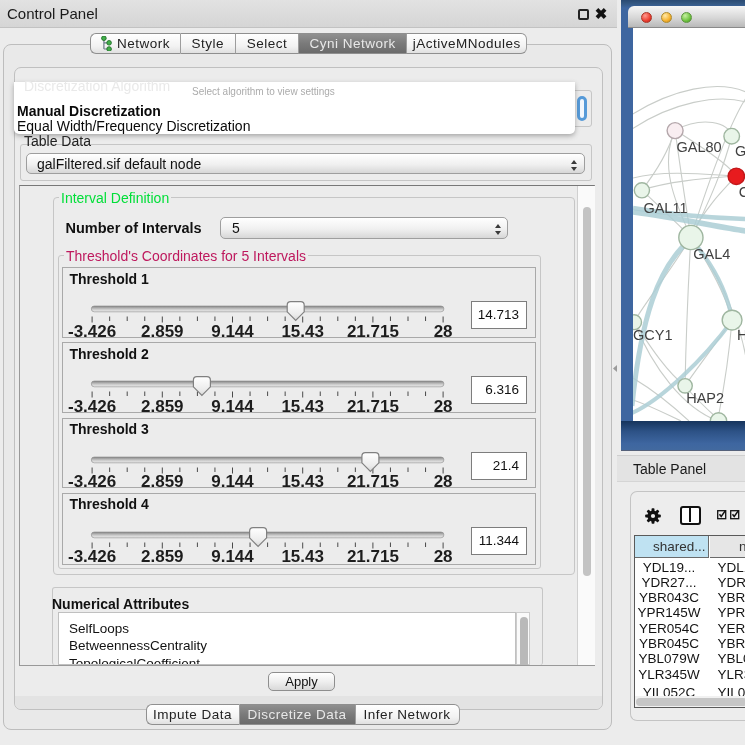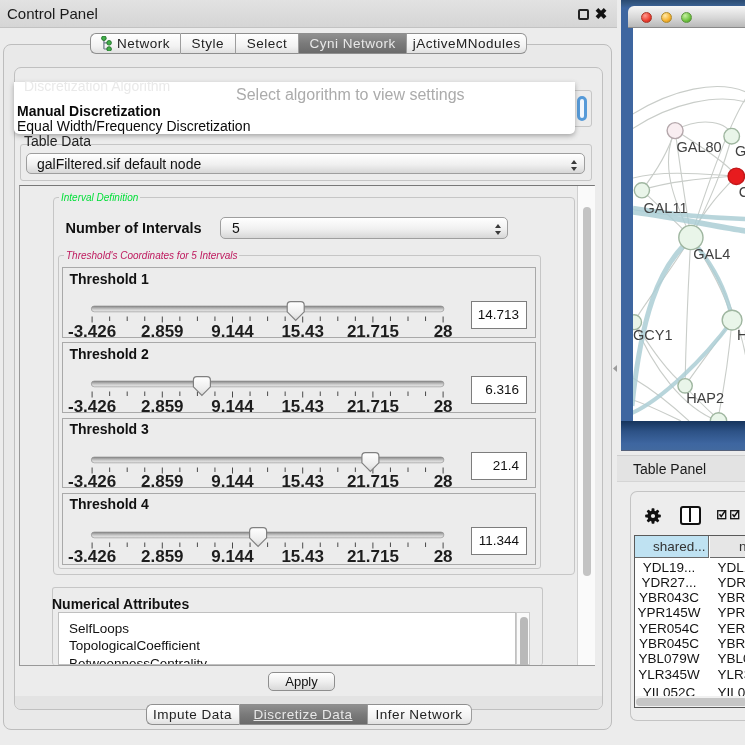--- a/index.html
+++ b/index.html
@@ -26,21 +26,21 @@
   background:linear-gradient(#ffffff,#f2f2f2 65%,#e0e0e0); border-top:1px solid #8f8f8f;
   border-bottom:1px solid #8f8f8f; border-right:1px solid #9d9d9d; position:relative; }
 .tab.first { border-left:1px solid #8f8f8f; border-radius:6px 0 0 6px; }
 .tab.last { border-radius:0 6px 6px 0; }
 .tab.sel { background:linear-gradient(#909090,#7a7a7a 50%,#6b6b6b); color:#e8e8e8; }
 #toptabs { left:89.5px; top:32.5px; }
 #bottabs { left:145.5px; top:703.5px; }
 
 
 .gb { border:1px solid #c6c6c6; border-radius:3px; }
-.gblabel { position:absolute; font-size:10px; background:#ececec; padding:0 2px; line-height:14px;font-style:italic; }
+.gblabel { position:absolute; font-size:14px; background:#ececec; padding:0 2px; line-height:14px; }
 
 
 .combo { position:absolute; background:linear-gradient(#ffffff,#f0f0f0 55%,#d7d7d7); border:1px solid #9e9e9e;
   border-radius:5px; font-size:14px; color:#111; }
 .arrows { position:absolute; width:6px; }
 .arrows .up { width:0;height:0;border-left:3px solid transparent;border-right:3px solid transparent;border-bottom:4px solid #3a3a3a; margin-bottom:2.5px;}
 .arrows .dn { width:0;height:0;border-left:3px solid transparent;border-right:3px solid transparent;border-top:4px solid #3a3a3a;}
 
 
 .tbox { position:absolute; left:62px; width:474px; border:1px solid #a9a9a9; background:#ececec; }
@@ -333,38 +333,38 @@
       <div class="ticklab" style="left:380.1px;">28</div>
     <div class="vbox">11.344</div>
   </div>
   </div>
 
 <div class="abs gb" style="left:52px; top:587px; width:491px; height:78px; border-bottom:none;"></div>
 <div class="abs gblabel" style="left:58px; top:581px; color:#2222dd;margin-top:34px;">Attributes to discretize</div>
 <div class="abs" style="left:52px; top:596px; font-size:14px; font-weight:bold; color:#111;">Numerical Attributes</div>
 <div class="abs" id="attrlist">
   <div>SelfLoops</div>
+  <div>BetweennessCentrality</div>
   <div>TopologicalCoefficient</div>
-  <div>BetweennessCentrality</div>
 </div>
 <div class="abs" style="left:516px; top:612px; width:14px; height:53px; background:#fafafa; border:1px solid #cccccc;"></div>
 <div class="abs" style="left:519.5px; top:617px; width:8px; height:48px; background:#b9b9b9; border-radius:4px 4px 0 0;"></div>
 
 <div class="abs" id="applybtn">Apply</div>
 
 <div class="abs tabrow" id="bottabs">
   <div class="tab first" style="width:94px;">Impute Data</div>
-  <div class="tab sel" style="width:128px;text-decoration:underline;">Discretize Data</div>
+  <div class="tab sel" style="width:116px;">Discretize Data</div>
   <div class="tab last" style="width:104px;">Infer Network</div>
 </div>
 
 <div class="abs" style="left:13.5px; top:82px; width:561.5px; height:52px; background:#ffffff;
   border-radius:0 0 5px 5px; box-shadow:0 2px 5px rgba(80,80,80,0.45);"></div>
 <div class="abs" style="left:24px; top:78px; font-size:14px; color:#e9e9e9;">Discretization Algorithm</div>
-<div class="abs" style="left:192px; top:85.5px; font-size:16px; color:#ababab;margin-left:44px;">Select algorithm to view settings</div>
+<div class="abs" style="left:192px; top:85.5px; font-size:10px; color:#ababab;">Select algorithm to view settings</div>
 <div class="abs" style="left:17px; top:103px; font-size:14px; font-weight:bold; color:#0a0a0a;">Manual Discretization</div>
 <div class="abs" style="left:17px; top:117.5px; font-size:14px; color:#0a0a0a;">Equal Width/Frequency Discretization</div>
 
 <div class="abs" style="left:613px; top:365px; width:4px; height:7px; background:#9a9a9a; clip-path:polygon(100% 0,0 50%,100% 100%);"></div>
 
 <div class="abs" id="bluewin">
   <div class="abs" id="mactitle">
     <div class="light" style="left:13.3px; background:radial-gradient(circle at 35% 30%, #ff9a8f, #ec3e30 60%, #b21f14); border:0.5px solid #a83428;"></div>
     <div class="light" style="left:33px; background:radial-gradient(circle at 35% 30%, #ffe9a8, #f5b12e 60%, #c07c12); border:0.5px solid #ad8b2c;"></div>
     <div class="light" style="left:53px; background:radial-gradient(circle at 35% 30%, #c6f0a0, #6fc340 60%, #3f8d1e); border:0.5px solid #5d9440;"></div>

